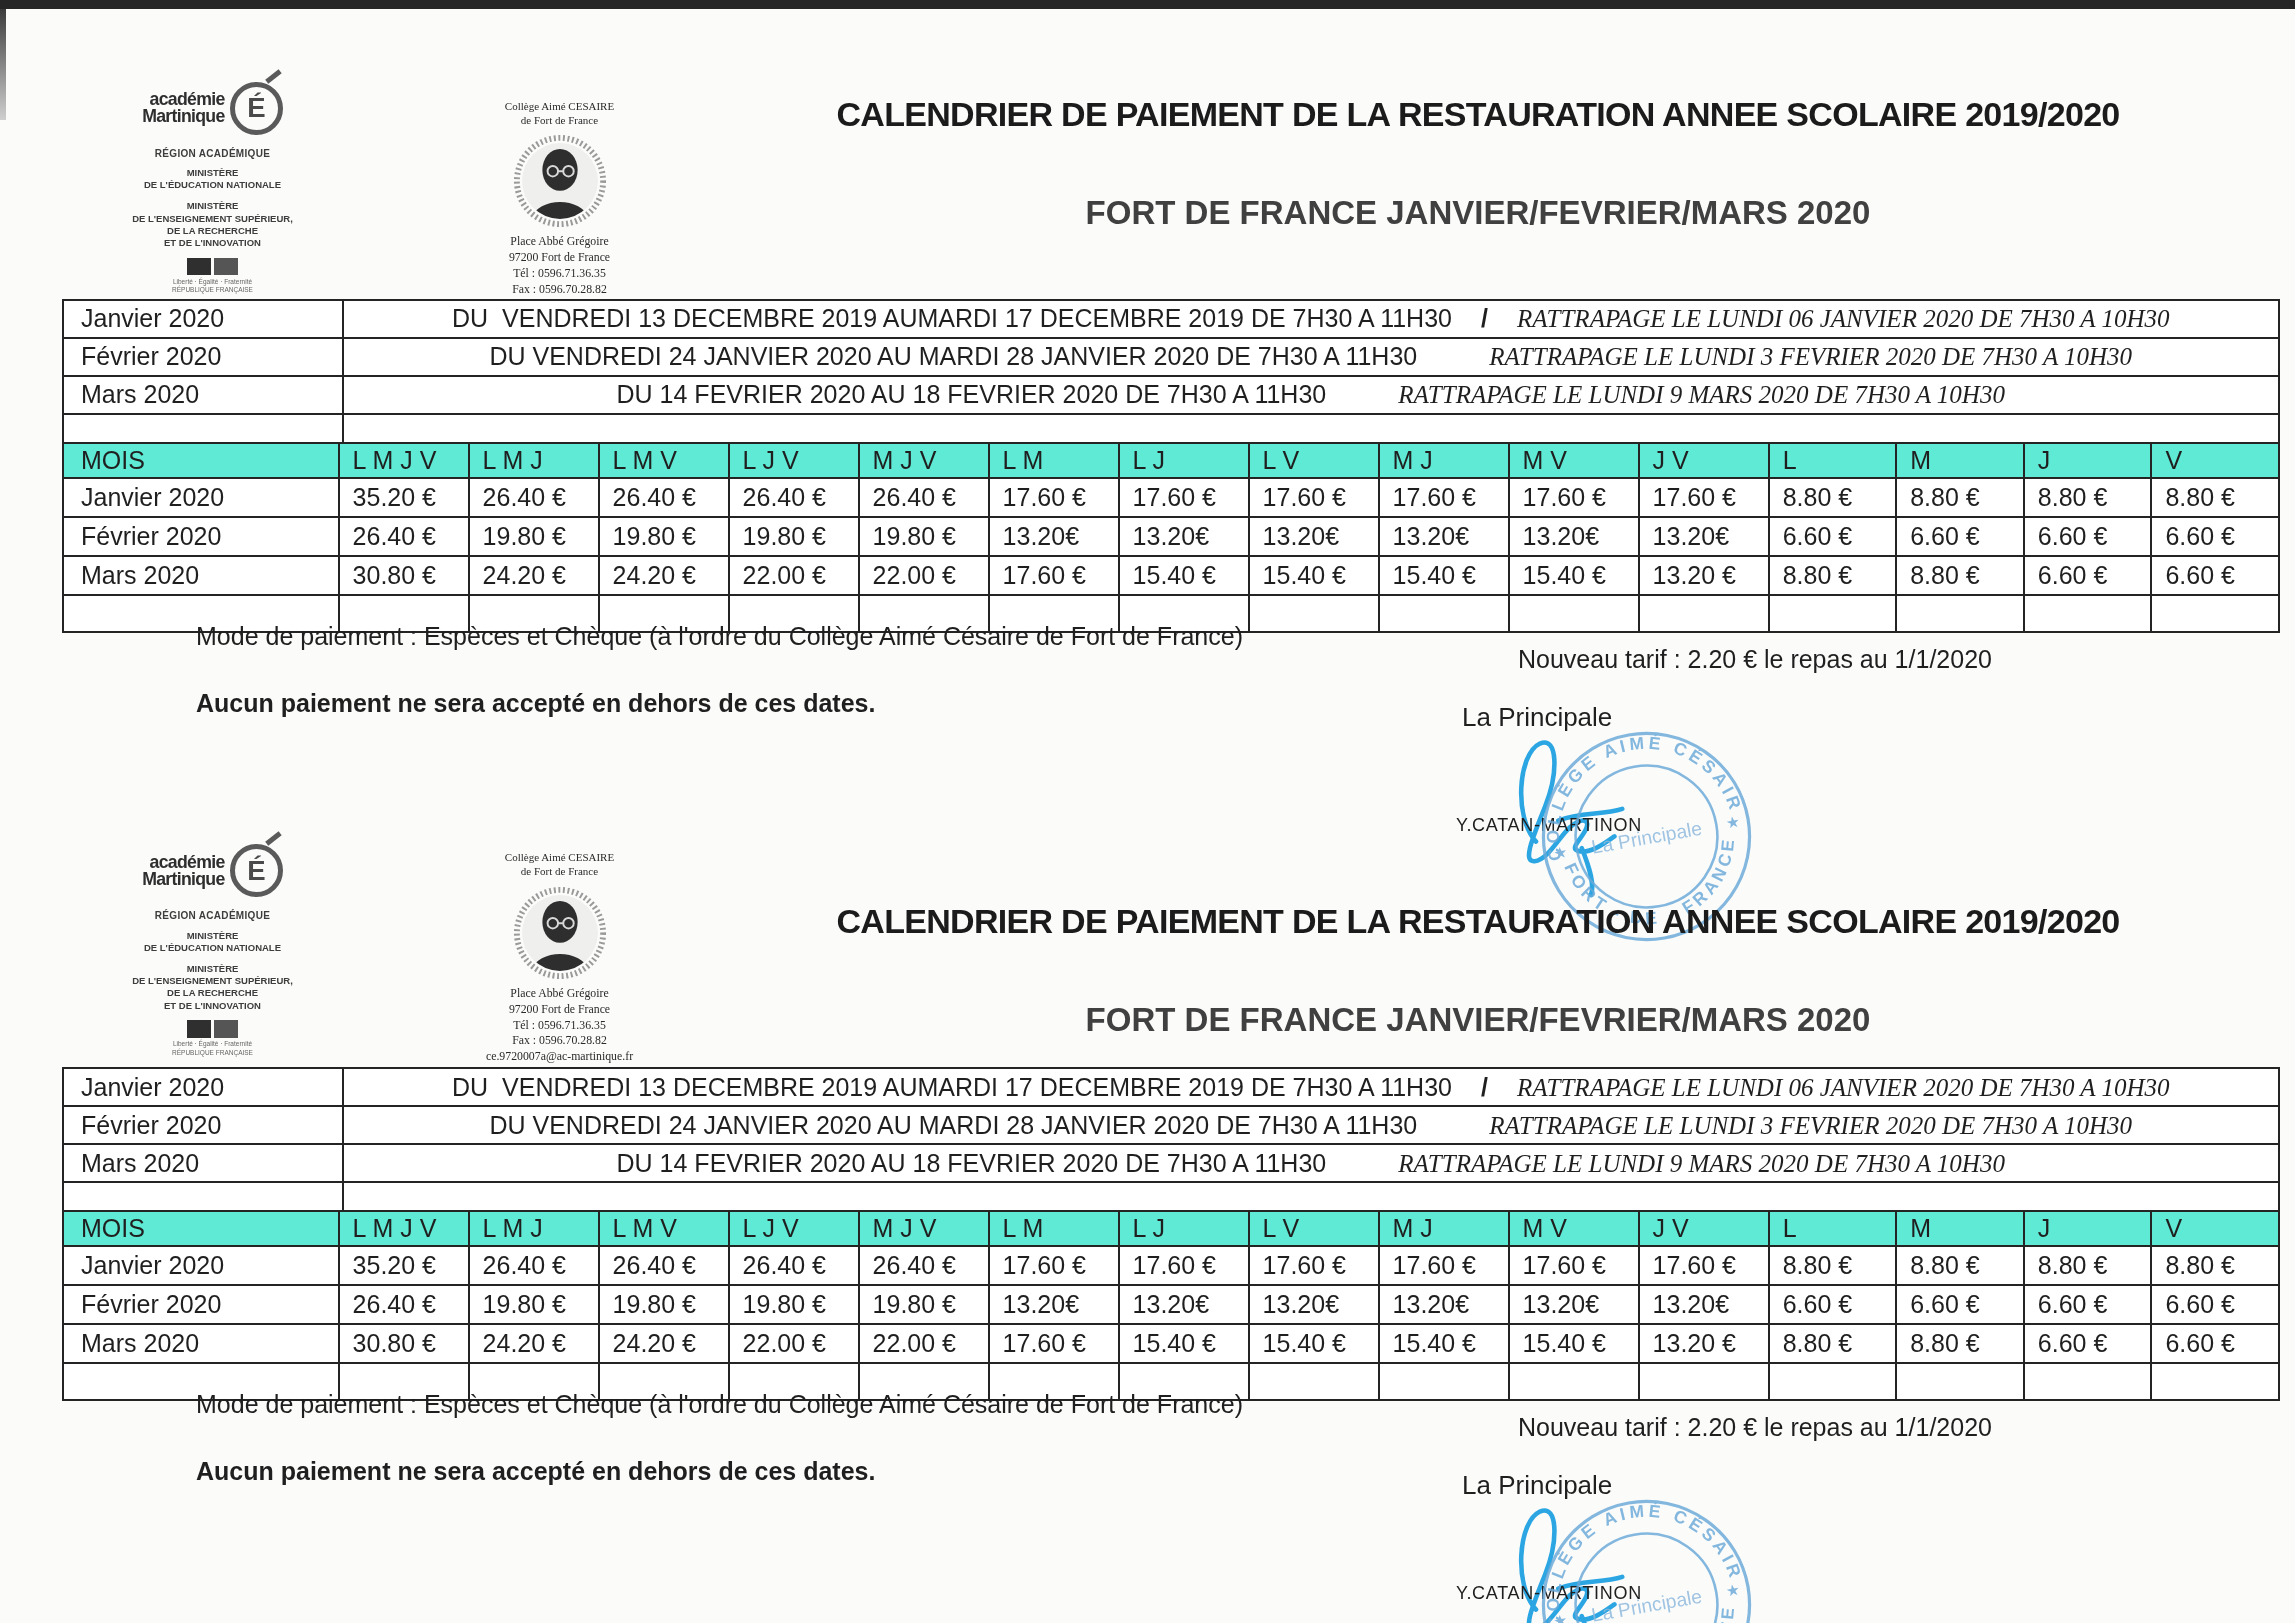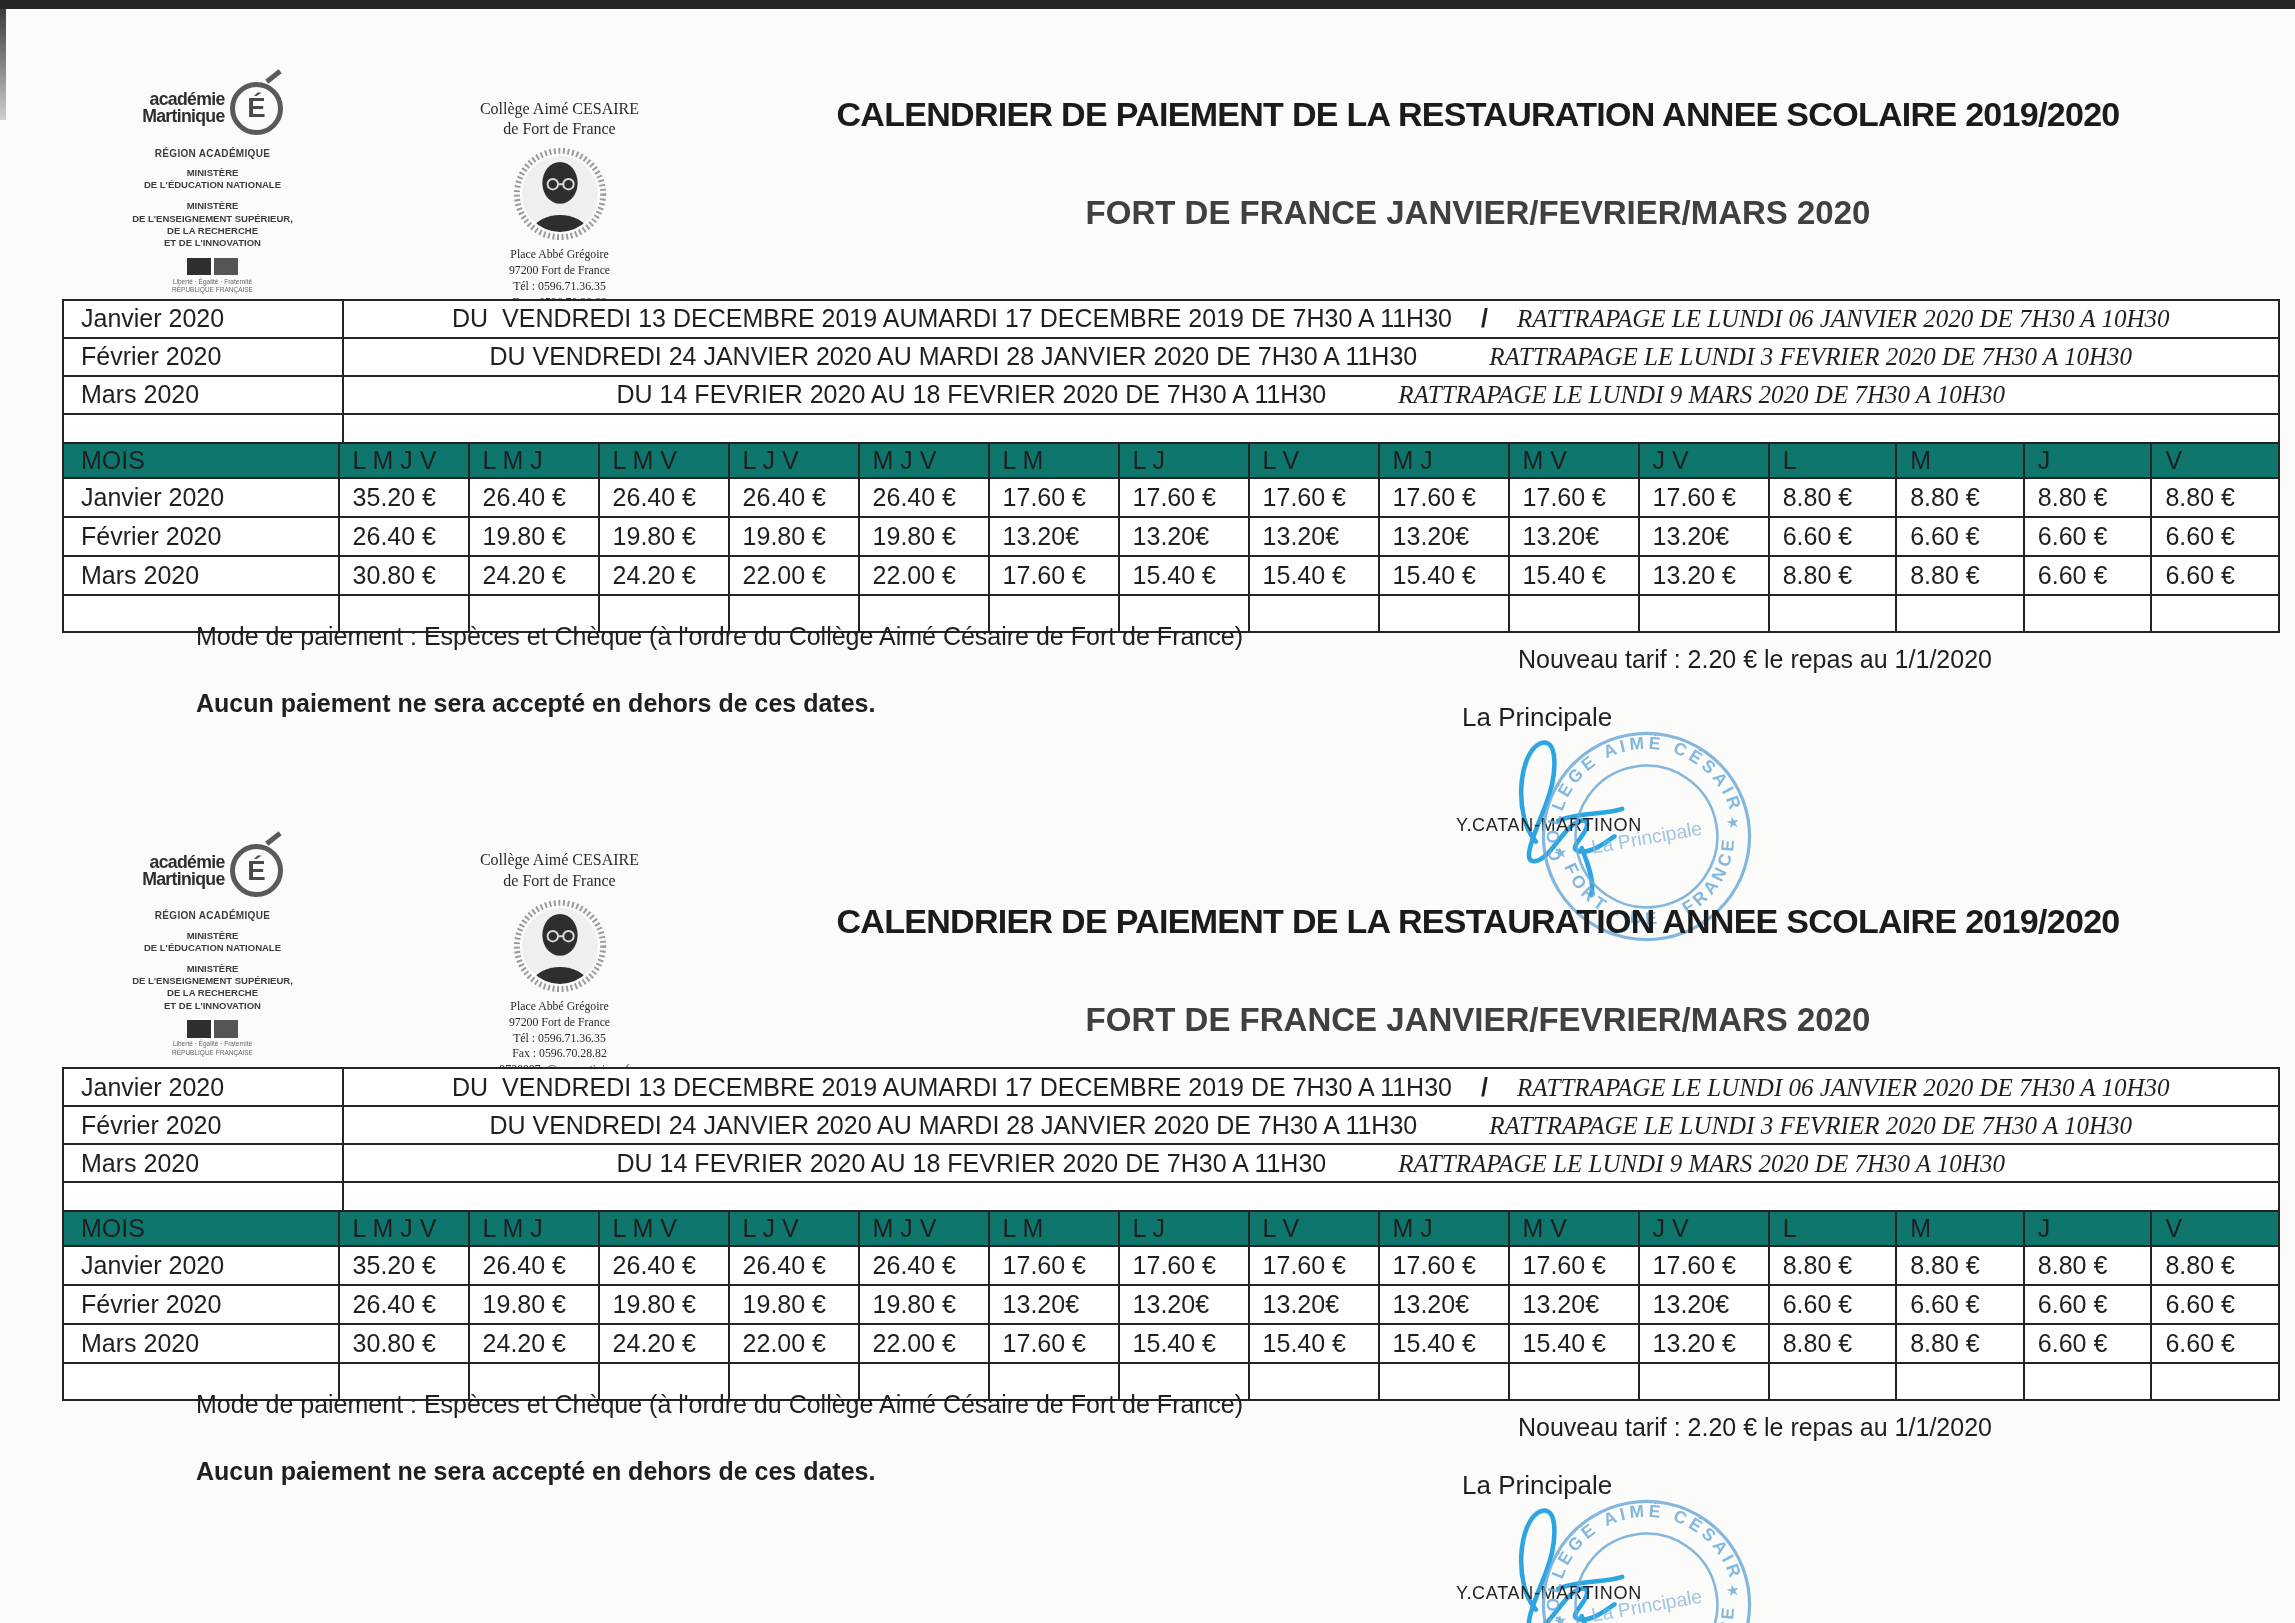--- a/index.html
+++ b/index.html
@@ -36,21 +36,21 @@
   .flag span{width:23.6px;height:17.7px;}
   .flag .f1{background:#2f2f2f;}
   .flag .f2{background:#555;}
   .motto{font-size:6.5px;color:#666;margin-top:2.6px;line-height:1.3;}
 
   
   .college{position:absolute;left:419px;width:281px;text-align:center;
     font-family:"Liberation Serif",serif;color:#2a2a2a;}
   .copy-1 .college{top:79px;}
   .copy-2 .college{top:62px;}
-  .college-name{font-size:16px;line-height:1.3;text-align:center;}
+  .college-name{font-size:11px;line-height:1.3;text-align:center;}
   .portrait{display:block;margin:5.2px auto 3.9px;}
   .college-addr{font-size:11.8px;line-height:1.35;}
 
   
   .titles{position:absolute;left:693px;width:1570px;text-align:center;}
   .copy-1 .titles{top:75px;}
   .copy-2 .titles{top:114px;}
   .doc-title{margin:0;font-size:34px;font-weight:bold;letter-spacing:-0.7px;color:#1b1b1b;}
   .doc-subtitle{margin:60px 0 0;font-size:33px;font-weight:bold;color:#404040;}
 
@@ -63,21 +63,21 @@
   .sched .b{font-weight:normal;white-space:pre;text-align:right;}
   .sched .sep{font-weight:bold;margin:0 29px;}
   .sched .i{font-style:italic;margin-left:72px;white-space:pre;font-family:Liberation Serif, serif;}
   .sched .sep + .i{margin-left:0;}
   .sched tr:last-child td{height:41px;}
 
   
   .price{position:absolute;left:62px;top:422px;width:2218px;table-layout:fixed;}
   .price th,.price td{border:2px solid #242424;font-size:25px;text-align:left;
     padding:0 2.6px 0 13px;overflow:hidden;white-space:nowrap;}
-  .price th{background:#0f766e;height:33px;font-weight:normal;}
+  .price th{background:#5eead4;height:33px;font-weight:normal;}
   .price th.mcol{width:254px;padding-left:17px;}
   .price th.ncol{width:110px;}
   .price td{height:37px;}
   .price td.mois{padding-left:17px;}
   .price tbody tr:last-child td{height:35px;}
 
   
   .foot-mode{position:absolute;left:196px;top:602px;font-size:25px;}
   .foot-tarif{position:absolute;left:1518px;top:625px;font-size:25px;}
   .foot-strict{position:absolute;left:196px;top:669px;font-size:25px;font-weight:bold;}

